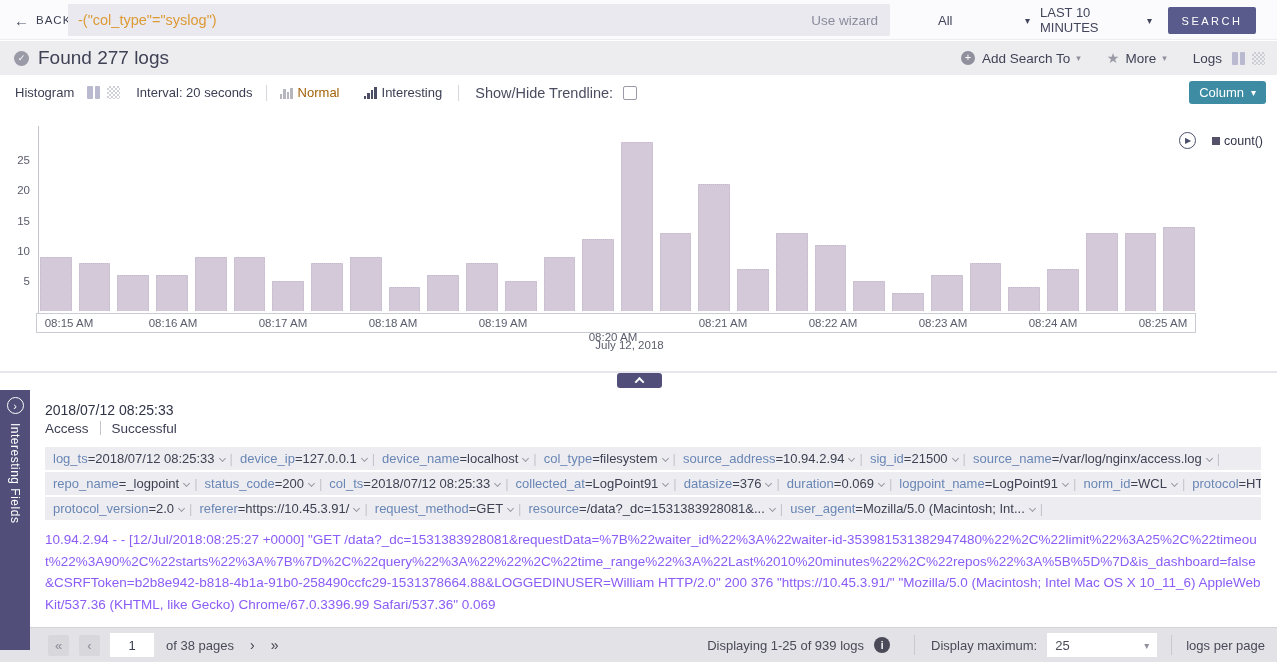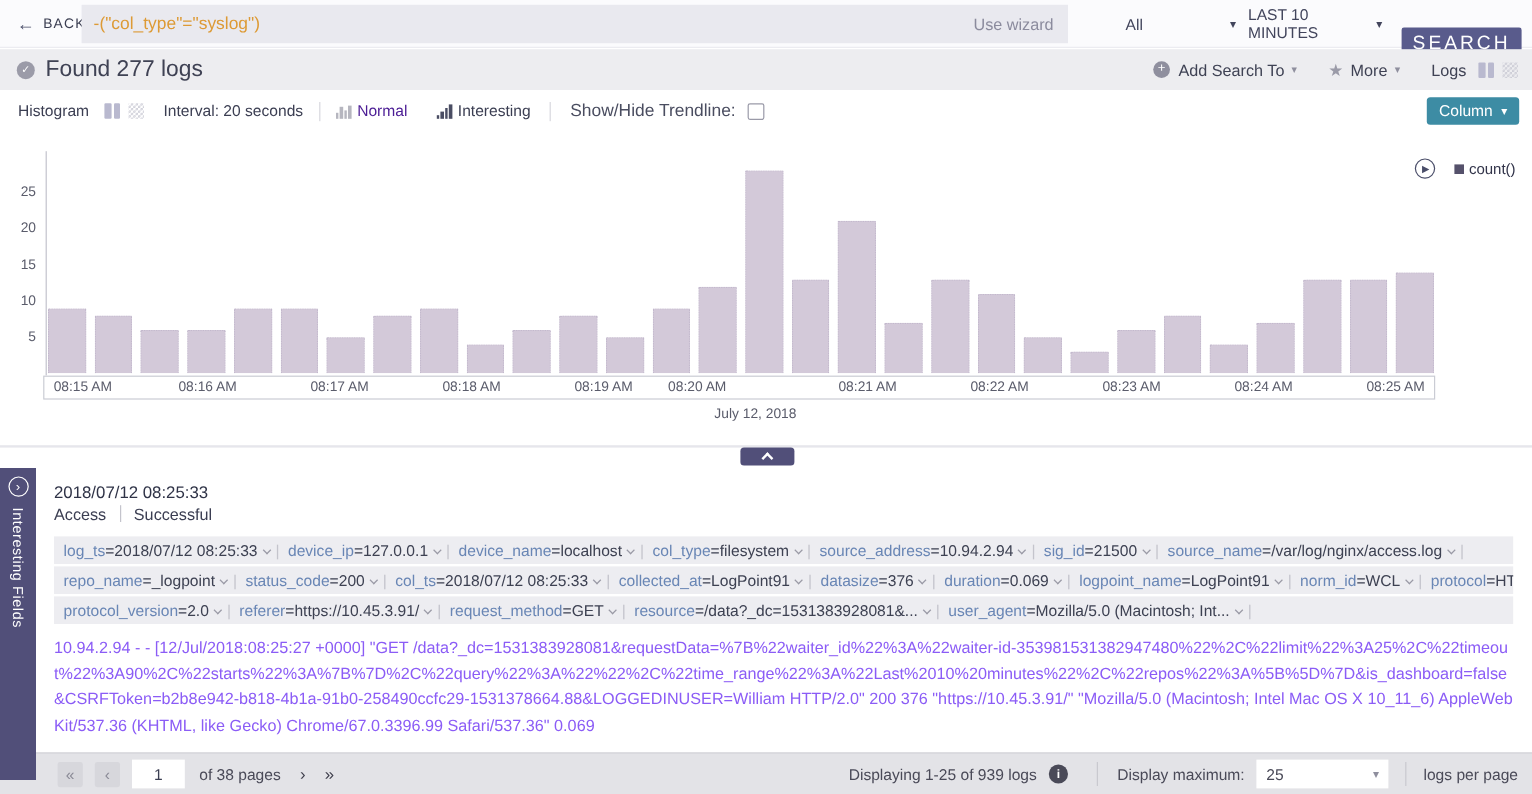--- a/index.html
+++ b/index.html
@@ -18,22 +18,22 @@
   .back .blabel{font-size:11.5px;letter-spacing:1px;color:#3b3e52;}
   .searchbox{position:absolute;left:68px;top:4px;width:822px;height:32px;background:#e9e9ef;display:flex;align-items:center;}
   .searchbox input{flex:1;background:transparent;border:none;outline:none;font-family:"Liberation Sans",sans-serif;
     font-size:14.5px;color:var(--query_orange);padding:0 10px;}
   .use-wizard{font-size:13.5px;color:#8b8b9d;padding-right:12px;white-space:nowrap;cursor:pointer;}
   .dd{position:absolute;top:0;height:40px;display:flex;align-items:center;justify-content:space-between;cursor:pointer;}
   .dd.all{left:938px;width:92px;}
   .dd.time{left:1040px;width:112px;}
   .dd .dlabel{font-size:13px;color:#42455c;}
   .caret{font-size:10px;color:#42455c;}
-  .search-btn{position:absolute;left:1168px;top:23px;width:100px;height:27px;background:var(--accent_indigo);color:#fff;
-    border:none;border-radius:2px;font-family:"Liberation Sans",sans-serif;font-size:16px;letter-spacing:2.5px;cursor:pointer;}
+  .search-btn{position:absolute;left:1168px;top:7px;width:88px;height:27px;background:var(--accent_indigo);color:#fff;
+    border:none;border-radius:2px;font-family:"Liberation Sans",sans-serif;font-size:11px;letter-spacing:2.5px;cursor:pointer;}
 
   
   .subbar{position:absolute;top:41px;left:0;width:1277px;height:34px;background:#ededf0;display:flex;align-items:center;}
   .found{display:flex;align-items:center;gap:9px;margin-left:14px;}
   .check-circ{width:15px;height:15px;border-radius:50%;background:#9b9ba8;color:#fff;font-size:9px;display:flex;align-items:center;justify-content:center;}
   .found-text{font-size:19px;color:#3f4254;}
   .subbar .right{margin-left:auto;display:flex;align-items:center;margin-right:12px;font-size:13.5px;color:#3f4254;}
   .plus-circ{width:14px;height:14px;border-radius:50%;background:#8f8f9e;color:#fff;font-size:11px;line-height:13px;text-align:center;margin-right:7px;}
   .star{color:#9b9ba8;font-size:14px;margin-right:6px;}
   .scaret{font-size:9px;color:#8f8f9e;margin-left:6px;}
@@ -46,21 +46,21 @@
                      linear-gradient(45deg,#c6c6d1 25%,transparent 25%,transparent 75%,#c6c6d1 75%);
     background-size:4px 4px;background-position:0 0,2px 2px;}
 
   
   .controls{position:absolute;top:75px;left:0;width:1277px;height:35px;background:#fff;display:flex;align-items:center;font-size:13px;}
   .controls .lbl{color:#3b3e52;}
   .ctl-sep{width:1px;height:16px;background:#d7d7de;margin:0 13px;}
   .mini-chart{display:inline-flex;align-items:flex-end;gap:1px;height:12px;margin-right:5px;}
   .mini-chart i{width:2.5px;background:#b6b6bf;}
   .mini-chart.dark i{background:#4a4d63;}
-  .dim{color:#4c1d95;}
+  .dim{color:#a16207;}
   .trend-lbl{font-size:14.5px;color:#4a4d60;}
   .checkbox{width:14px;height:14px;border:1px solid #9a9aa8;background:#fff;border-radius:2px;margin-left:10px;cursor:pointer;}
   .column-btn{position:absolute;right:11px;top:6px;height:23px;padding:0 10px;background:var(--accent_teal);border:none;border-radius:3px;
     color:#fff;font-family:"Liberation Sans",sans-serif;font-size:13px;display:flex;align-items:center;gap:7px;cursor:pointer;}
   .column-btn .caret{color:#fff;}
 
   
   .chart{position:absolute;top:110px;left:0;width:1277px;height:248px;background:#fff;}
   .yaxis{position:absolute;left:0;top:20px;width:32px;height:181px;}
   .ytick{position:absolute;right:2px;font-size:11.5px;color:#5a5c6b;transform:translateY(50%);}
@@ -239,21 +239,21 @@
       <div class="bar" title="count(): 13" style="height: 43.3333%;"></div>
       <div class="bar" title="count(): 13" style="height: 43.3333%;"></div>
       <div class="bar" title="count(): 14" style="height: 46.6667%;"></div>
     </div>
   <div class="xband">
       <div class="xlabel" style="left: 2px;">08:15 AM</div>
       <div class="xlabel" style="left: 106px;">08:16 AM</div>
       <div class="xlabel" style="left: 216px;">08:17 AM</div>
       <div class="xlabel" style="left: 326px;">08:18 AM</div>
       <div class="xlabel" style="left: 436px;">08:19 AM</div>
-      <div class="xlabel" style="left: 514px;">08:20 AM</div>
+      <div class="xlabel" style="left: 546px; margin-top: 14px;">08:20 AM</div>
       <div class="xlabel" style="left: 656px;">08:21 AM</div>
       <div class="xlabel" style="left: 766px;">08:22 AM</div>
       <div class="xlabel" style="left: 876px;">08:23 AM</div>
       <div class="xlabel" style="left: 986px;">08:24 AM</div>
       <div class="xlabel" style="left: 1096px;">08:25 AM</div>
     </div>
   <div class="xdate">July 12, 2018</div>
   <div class="legend">
     <span class="play-circ">▶</span>
     <span class="legend-item">

